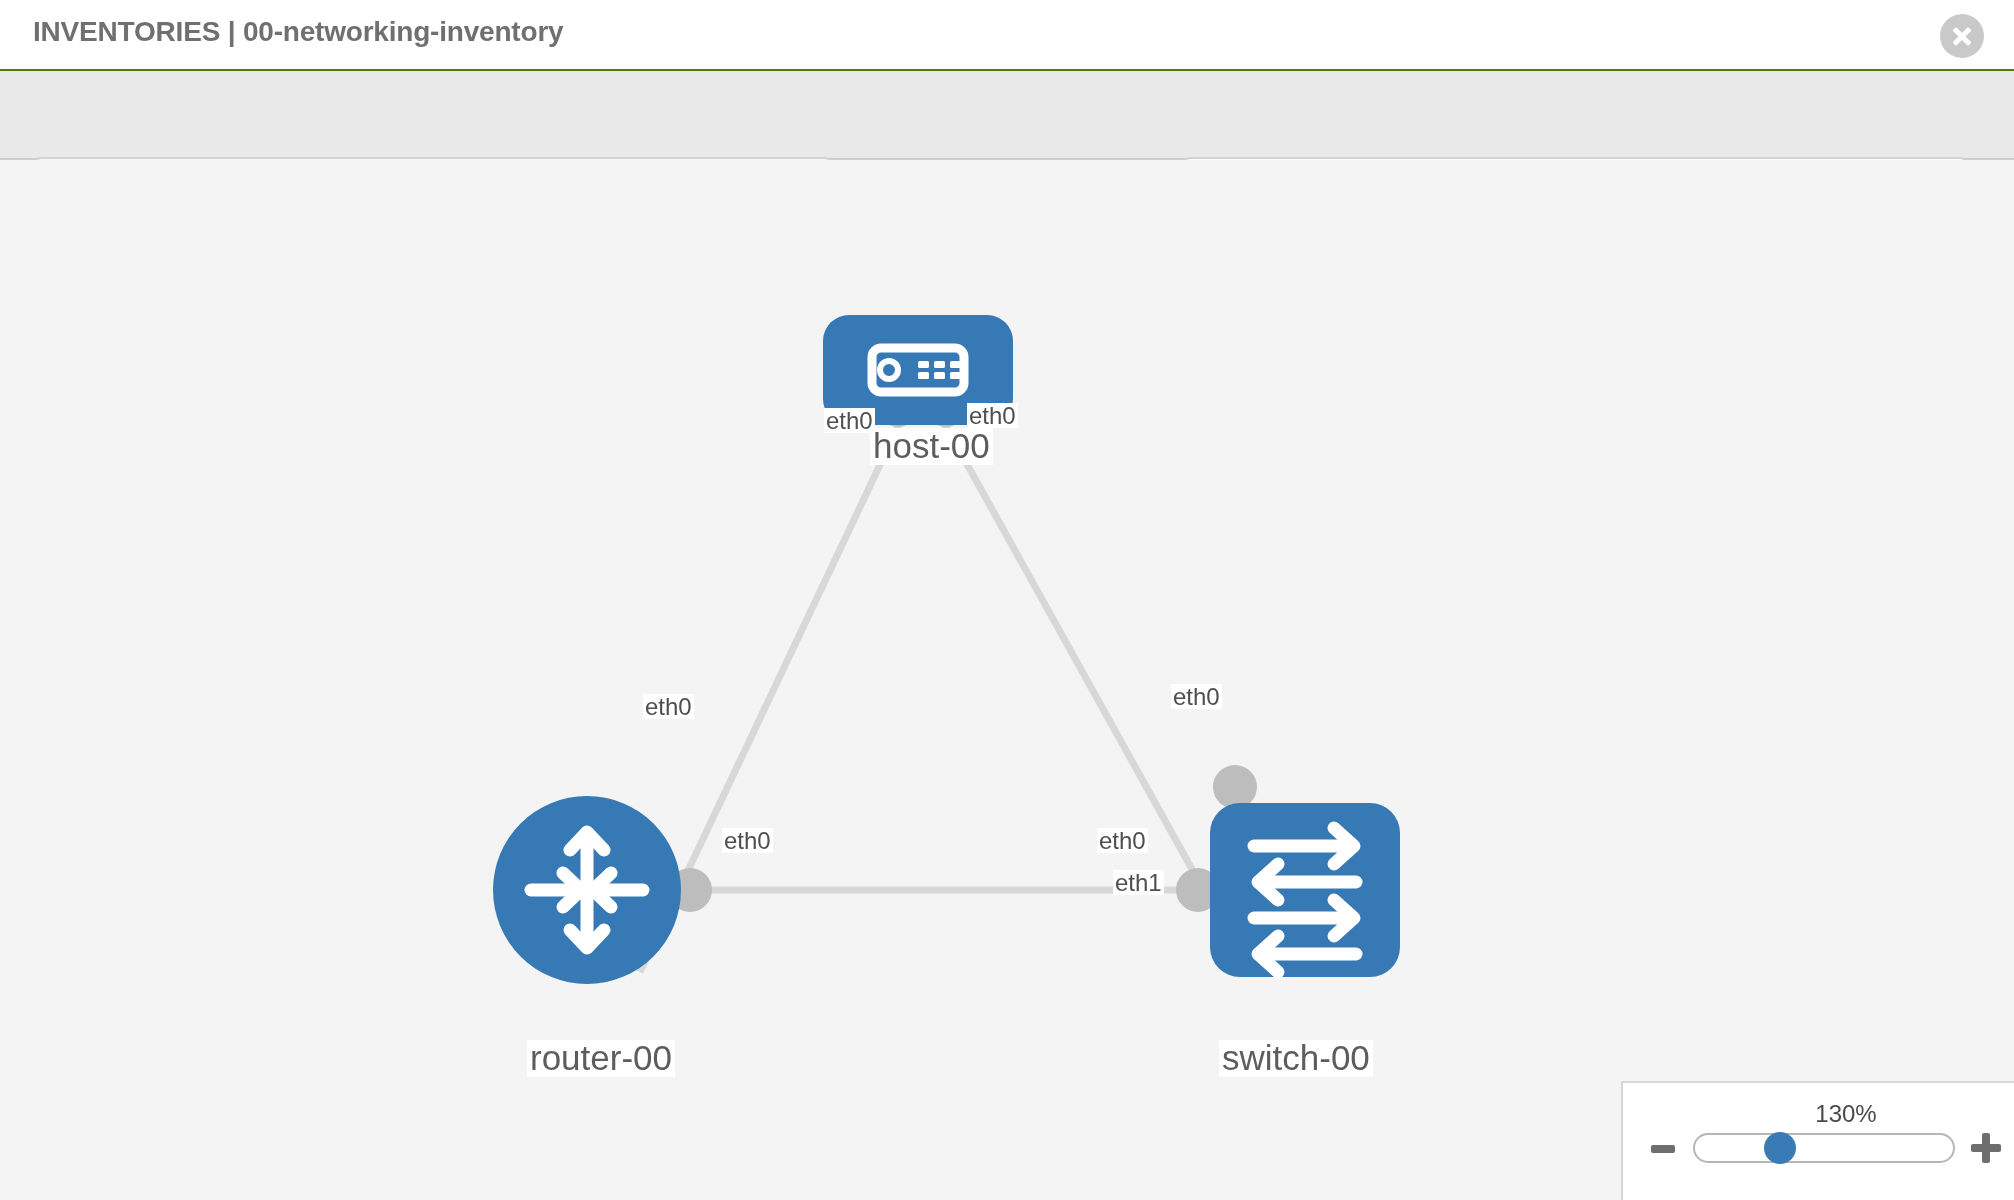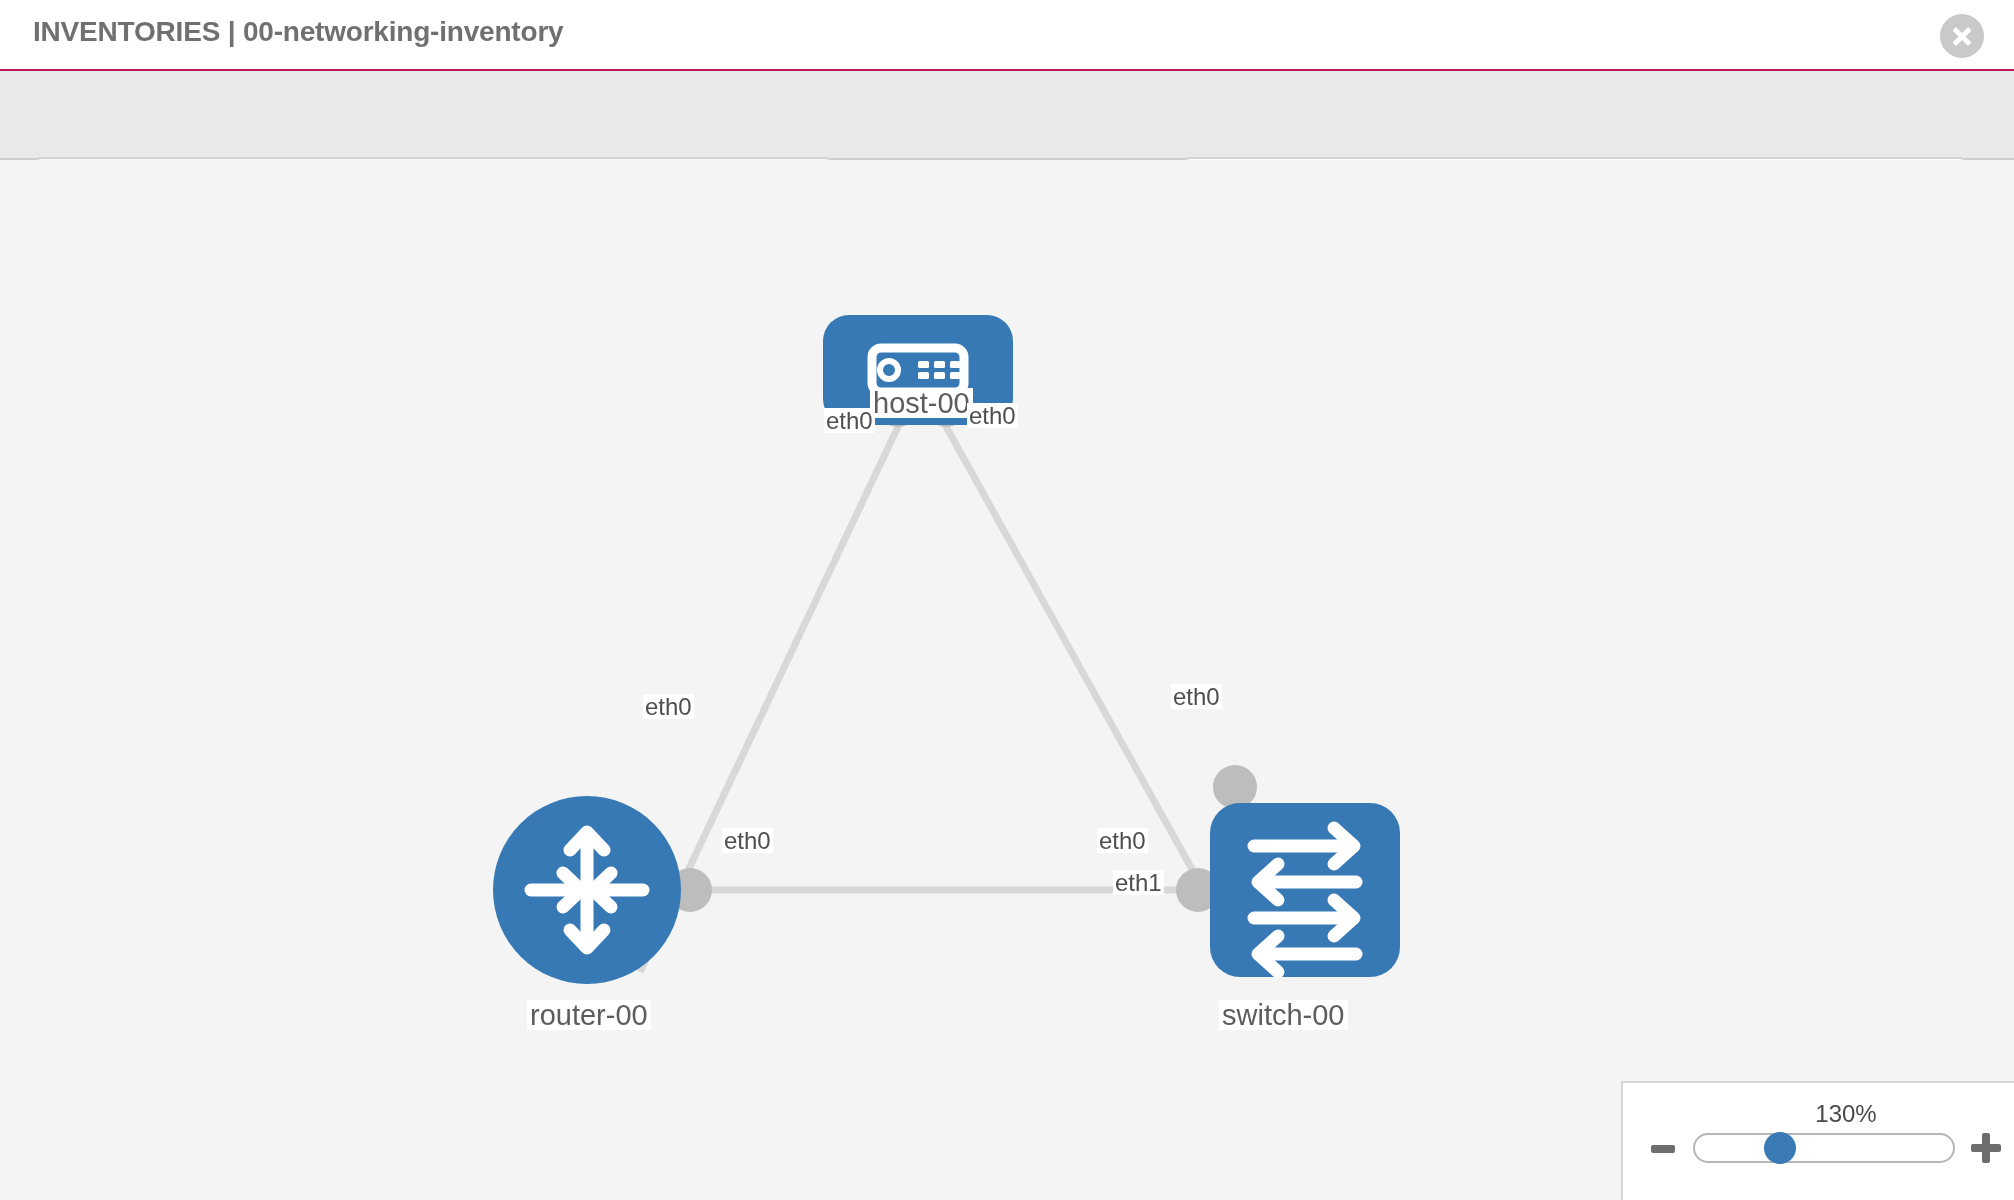--- a/index.html
+++ b/index.html
@@ -15,21 +15,21 @@
     position: relative;
   }
 
   
   #header {
     position: absolute;
     left: 0; top: 0;
     width: 2014px;
     height: 71px;
     background: #ffffff;
-    border-bottom: 2px solid #be185d;
+    border-bottom: 2px solid #4d7c0f;
     box-sizing: border-box;
   }
   #page-title {
     position: absolute;
     left: 33px;
     top: 16px;
     font-size: 28px;
     font-weight: bold;
     color: #707070;
     letter-spacing: -0.2px;
@@ -131,26 +131,27 @@
   #topology-svg {
     position: absolute;
     left: 0; top: 0;
     width: 2014px;
     height: 1040px;
   }
 
   
   .node-label {
     position: absolute;
-    font-size: 29px;
+    font-size: 35px;
     color: #5d5d5d;
     background: #ffffff;
     padding: 0 3px;
     white-space: nowrap;
     line-height: 1.05;
+    margin-top: 40px;
   }
   .iface-label {
     position: absolute;
     font-size: 24px;
     color: #4f4f4f;
     background: #ffffff;
     padding: 0 2px;
     white-space: nowrap;
     line-height: 1.05;
   }

